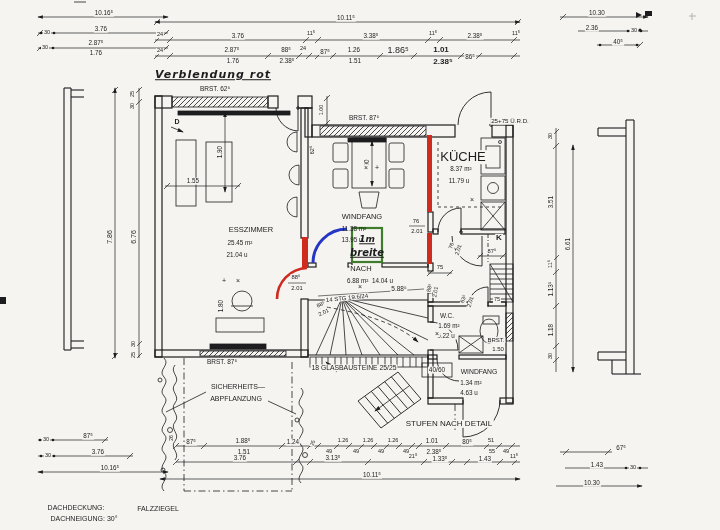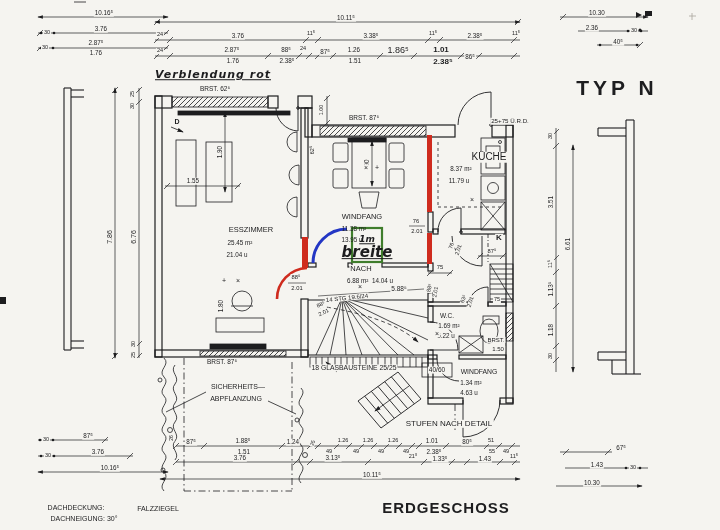--- a/index.html
+++ b/index.html
@@ -268,21 +268,21 @@
   </g>
 </svg>
 
 <div class="layer" id="labels-room">
       <span class="lbl " style="left: 251px; top: 230px; font-size: 7.5px;">ESSZIMMER</span>
       <span class="lbl " style="left: 240px; top: 243px;">25.45 m²</span>
       <span class="lbl " style="left: 237px; top: 255px;">21.04 u</span>
       <span class="lbl " style="left: 362px; top: 217px; font-size: 7.5px;">WINDFANG</span>
       <span class="lbl nobg" style="left: 354px; top: 229px;">11.38 m²</span>
       <span class="lbl nobg" style="left: 352px; top: 240px;">13.95 u</span>
-      <span class="lbl " style="left: 489px; top: 157px; font-size: 10px;">KÜCHE</span>
+      <span class="lbl " style="left: 463px; top: 157px; font-size: 13px;">KÜCHE</span>
       <span class="lbl " style="left: 461px; top: 169px;">8.37 m²</span>
       <span class="lbl " style="left: 459px; top: 181px;">11.79 u</span>
       <span class="lbl " style="left: 361px; top: 269px; font-size: 7.5px;">NACH</span>
       <span class="lbl " style="left: 370px; top: 281px;">6.88 m²  14.04 u</span>
       <span class="lbl " style="left: 447px; top: 316px; font-size: 6.5px;">W.C.</span>
       <span class="lbl " style="left: 449px; top: 326px;">1.69 m²</span>
       <span class="lbl " style="left: 446px; top: 336px;">5.22 u</span>
       <span class="lbl " style="left: 479px; top: 372px; font-size: 6.8px;">WINDFANG</span>
       <span class="lbl " style="left: 471px; top: 383px;">1.34 m²</span>
       <span class="lbl " style="left: 469px; top: 393px;">4.63 u</span>
@@ -291,21 +291,21 @@
 <div class="layer" id="labels-note">
       <span class="lbl hand" style="left: 213px; top: 75px; font-size: 11px;">Verblendung rot</span>
       <span class="lbl " style="left: 76px; top: 508px; font-size: 7px;">DACHDECKUNG:</span>
       <span class="lbl " style="left: 158px; top: 509px; font-size: 7px;">FALZZIEGEL</span>
       <span class="lbl " style="left: 84px; top: 519px; font-size: 7px;">DACHNEIGUNG: 30°</span>
       <span class="lbl " style="left: 449px; top: 424px; font-size: 8px;">STUFEN NACH DETAIL</span>
       <span class="lbl " style="left: 354px; top: 368px; font-size: 6.8px;">18 GLASBAUSTEINE 25/25</span>
       <span class="lbl " style="left: 238px; top: 387px; font-size: 7px;">SICHERHEITS—</span>
       <span class="lbl " style="left: 236px; top: 399px; font-size: 7px;">ABPFLANZUNG</span>
       <span class="lbl hand2" style="left: 367px; top: 240px; font-size: 9px;">1m</span>
-      <span class="lbl hand2" style="left: 367px; top: 253px; font-size: 15px;">breite</span>
+      <span class="lbl hand2" style="left: 367px; top: 253px; font-size: 10px;">breite</span>
       <span class="lbl " style="left: 510px; top: 121px; font-size: 6.2px;">25+75 Ü.R.D.</span>
       <span class="lbl " style="left: 215px; top: 89px; font-size: 6.5px;">BRST. 62⁵</span>
       <span class="lbl " style="left: 364px; top: 118px; font-size: 6.5px;">BRST. 87⁵</span>
       <span class="lbl " style="left: 222px; top: 362px; font-size: 6.5px;">BRST. 87⁵</span>
       <span class="lbl " style="left: 496px; top: 340px; font-size: 6px;">BRST.</span>
       <span class="lbl " style="left: 498px; top: 349px; font-size: 6px;">1.50</span>
       <span class="lbl " style="left: 347px; top: 298px; font-size: 6px; transform: translate(-50%, -50%) rotate(-6deg);">14 STG 19.6/24</span>
       <span class="lbl " style="left: 437px; top: 370px; font-size: 6.5px;">40/60</span>
       <span class="lbl " style="left: 177px; top: 122px; font-size: 7px; font-weight: bold;">D</span>
     </div>
@@ -415,16 +415,14 @@
 <div class="layer" id="labels-mark">
       <span class="lbl " style="left: 224px; top: 281px; font-size: 7px;">+</span>
       <span class="lbl " style="left: 238px; top: 281px; font-size: 7px;">×</span>
       <span class="lbl " style="left: 366px; top: 168px; font-size: 7px;">×</span>
       <span class="lbl " style="left: 377px; top: 168px; font-size: 7px;">+</span>
       <span class="lbl " style="left: 472px; top: 200px; font-size: 7px;">×</span>
       <span class="lbl " style="left: 360px; top: 287px; font-size: 7px;">×</span>
       <span class="lbl " style="left: 437px; top: 334px; font-size: 7px;">×</span>
     </div>
 
-<div class="lbl title" style="left:617px;top:88px;font-size:21px">TYP N</div>
-<div class="lbl title2" style="left:446px;top:508px;font-size:15px">ERDGESCHOSS</div>
 
 </div>
 
 </body></html>

